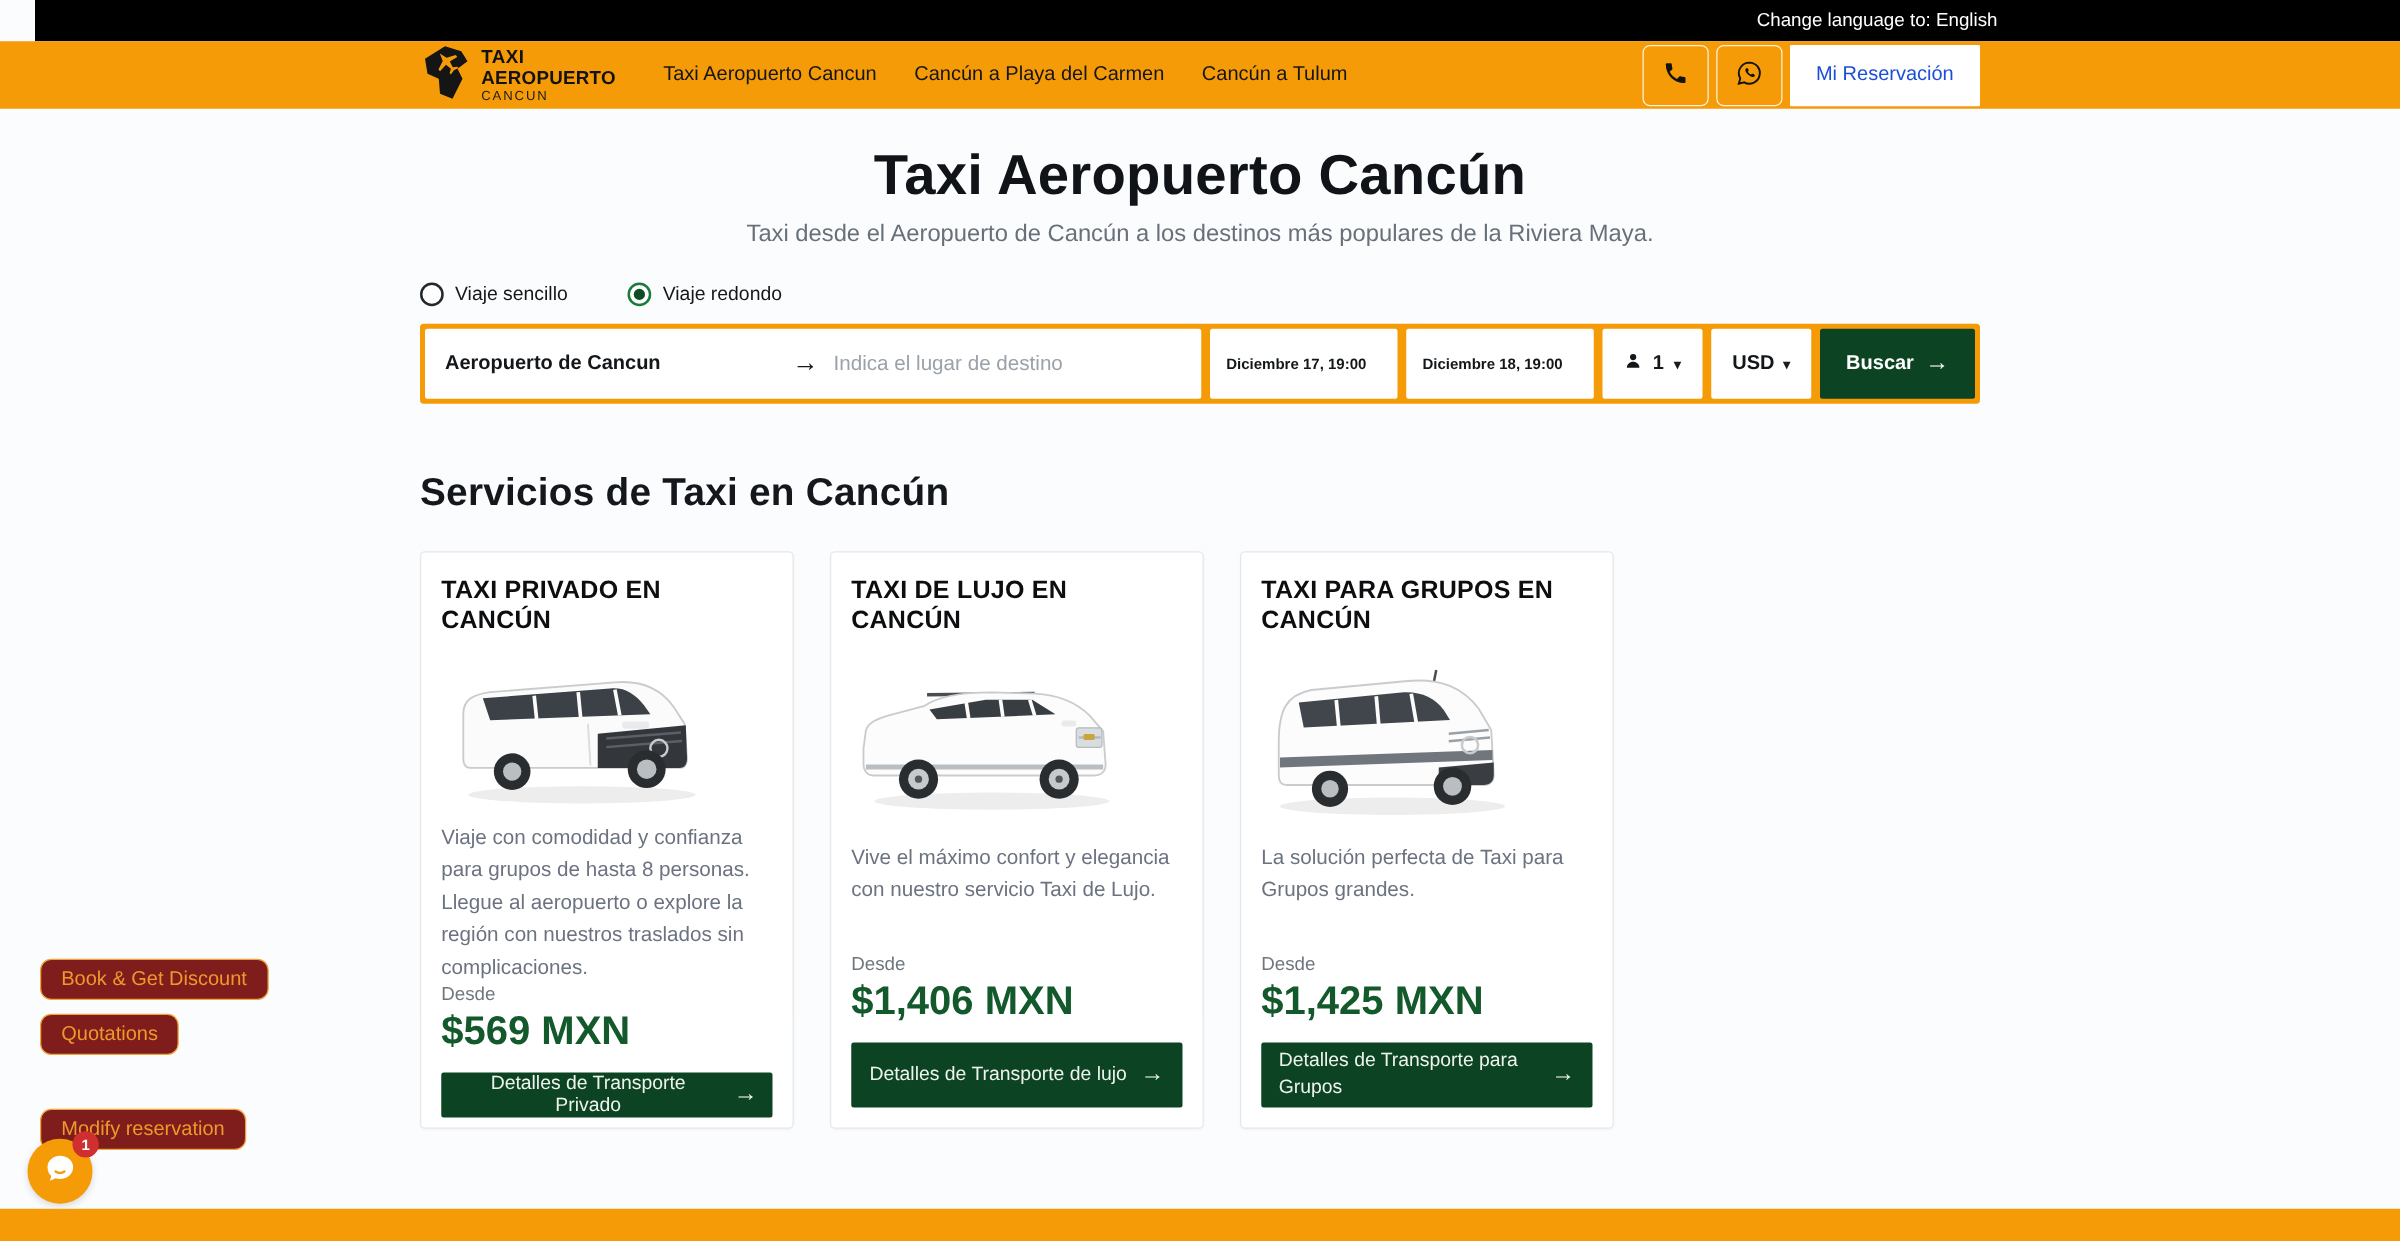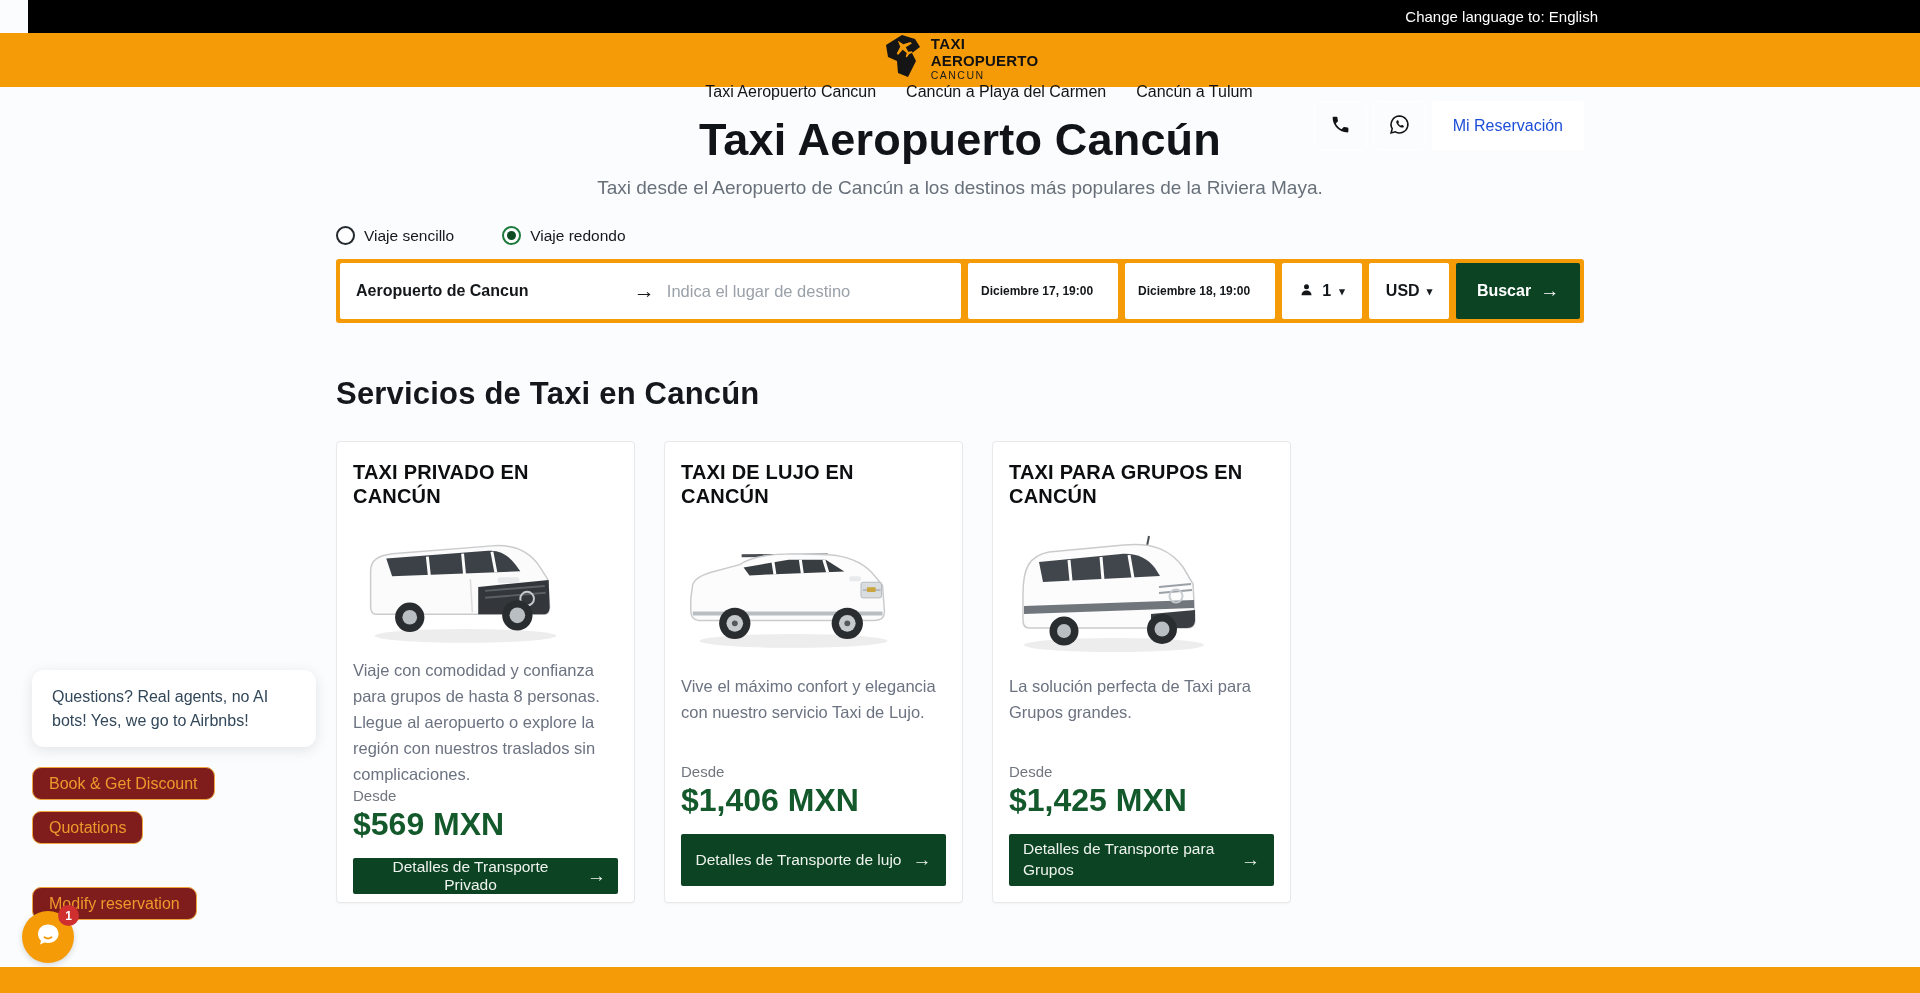--- a/index.html
+++ b/index.html
@@ -8,21 +8,21 @@
   .page { position:relative; width:1920px; height:993px; overflow:hidden; }
   .container { width:1248px; margin:0 auto; }
 
   
   .topbar { height:33px; background:#000; display:flex; align-items:center;margin-left:28px; }
   .topbar .container { display:flex; justify-content:flex-end; align-items:center; }
   .lang-link { color:#fff; font-size:15px; cursor:pointer; }
 
   
   .header { height:54px; background:#f59b07; }
-  .header .container { display:flex; align-items:center; height:100%;flex-direction:column; }
+  .header .container { display:flex; align-items:center; height:100%; }
   .logo { display:flex; align-items:center; gap:7px; cursor:pointer; }
   .logo-text { line-height:1; color:#121212; }
   .logo-text .l1 { font-size:15px; font-weight:bold; letter-spacing:.4px; }
   .logo-text .l2 { font-size:15px; font-weight:bold; letter-spacing:.2px; margin-top:2px; }
   .logo-text .l3 { font-size:10.5px; font-weight:normal; letter-spacing:1.5px; margin-top:2px; color:#1c1c1c; }
   .nav { display:flex; gap:30px; margin-left:38px; }
   .nav-item { font-size:16px; font-weight:500; color:#151515; cursor:pointer; white-space:nowrap; }
   .header-right { margin-left:auto; display:flex; align-items:center; gap:6px; }
   .icon-btn { width:53px; height:49px; border:1.5px solid rgba(255,255,255,.85); border-radius:6px;
               display:flex; align-items:center; justify-content:center; cursor:pointer; background:transparent; }
@@ -291,21 +291,20 @@
         <div class="card-price">$1,425 MXN</div>
         <button class="btn-cta split">
           <span class="cta-label">Detalles de Transporte para Grupos</span>
           <span class="arr">→</span>
         </button>
       </div>
 
     </div>
   </div>
 
-  <div class="chat-bubble">Questions? Real agents, no AI bots! Yes, we go to Airbnbs!</div>
   <button class="chat-action a0">Book &amp; Get Discount</button>
   <button class="chat-action a1">Quotations</button>
   <button class="chat-action a2">Modify reservation</button>
   <div class="chat-launcher">
     <span>
       <svg width="32" height="32" viewBox="0 0 32 32">
         <path d="M16 5.5c6.2 0 10.5 4.1 10.5 9.3 0 5.2-4.3 9.3-10.5 9.3-1.2 0-2.4-.2-3.5-.5L8 25.5l1-3.7c-1.9-1.7-3-4-3-7 0-5.2 4.3-9.3 10-9.3z" fill="#fff"></path>
         <path d="M12.5 18.2c2.1 1.5 4.9 1.5 7 0" stroke="#f59b07" stroke-width="1.9" fill="none" stroke-linecap="round"></path>
       </svg>
     </span>

